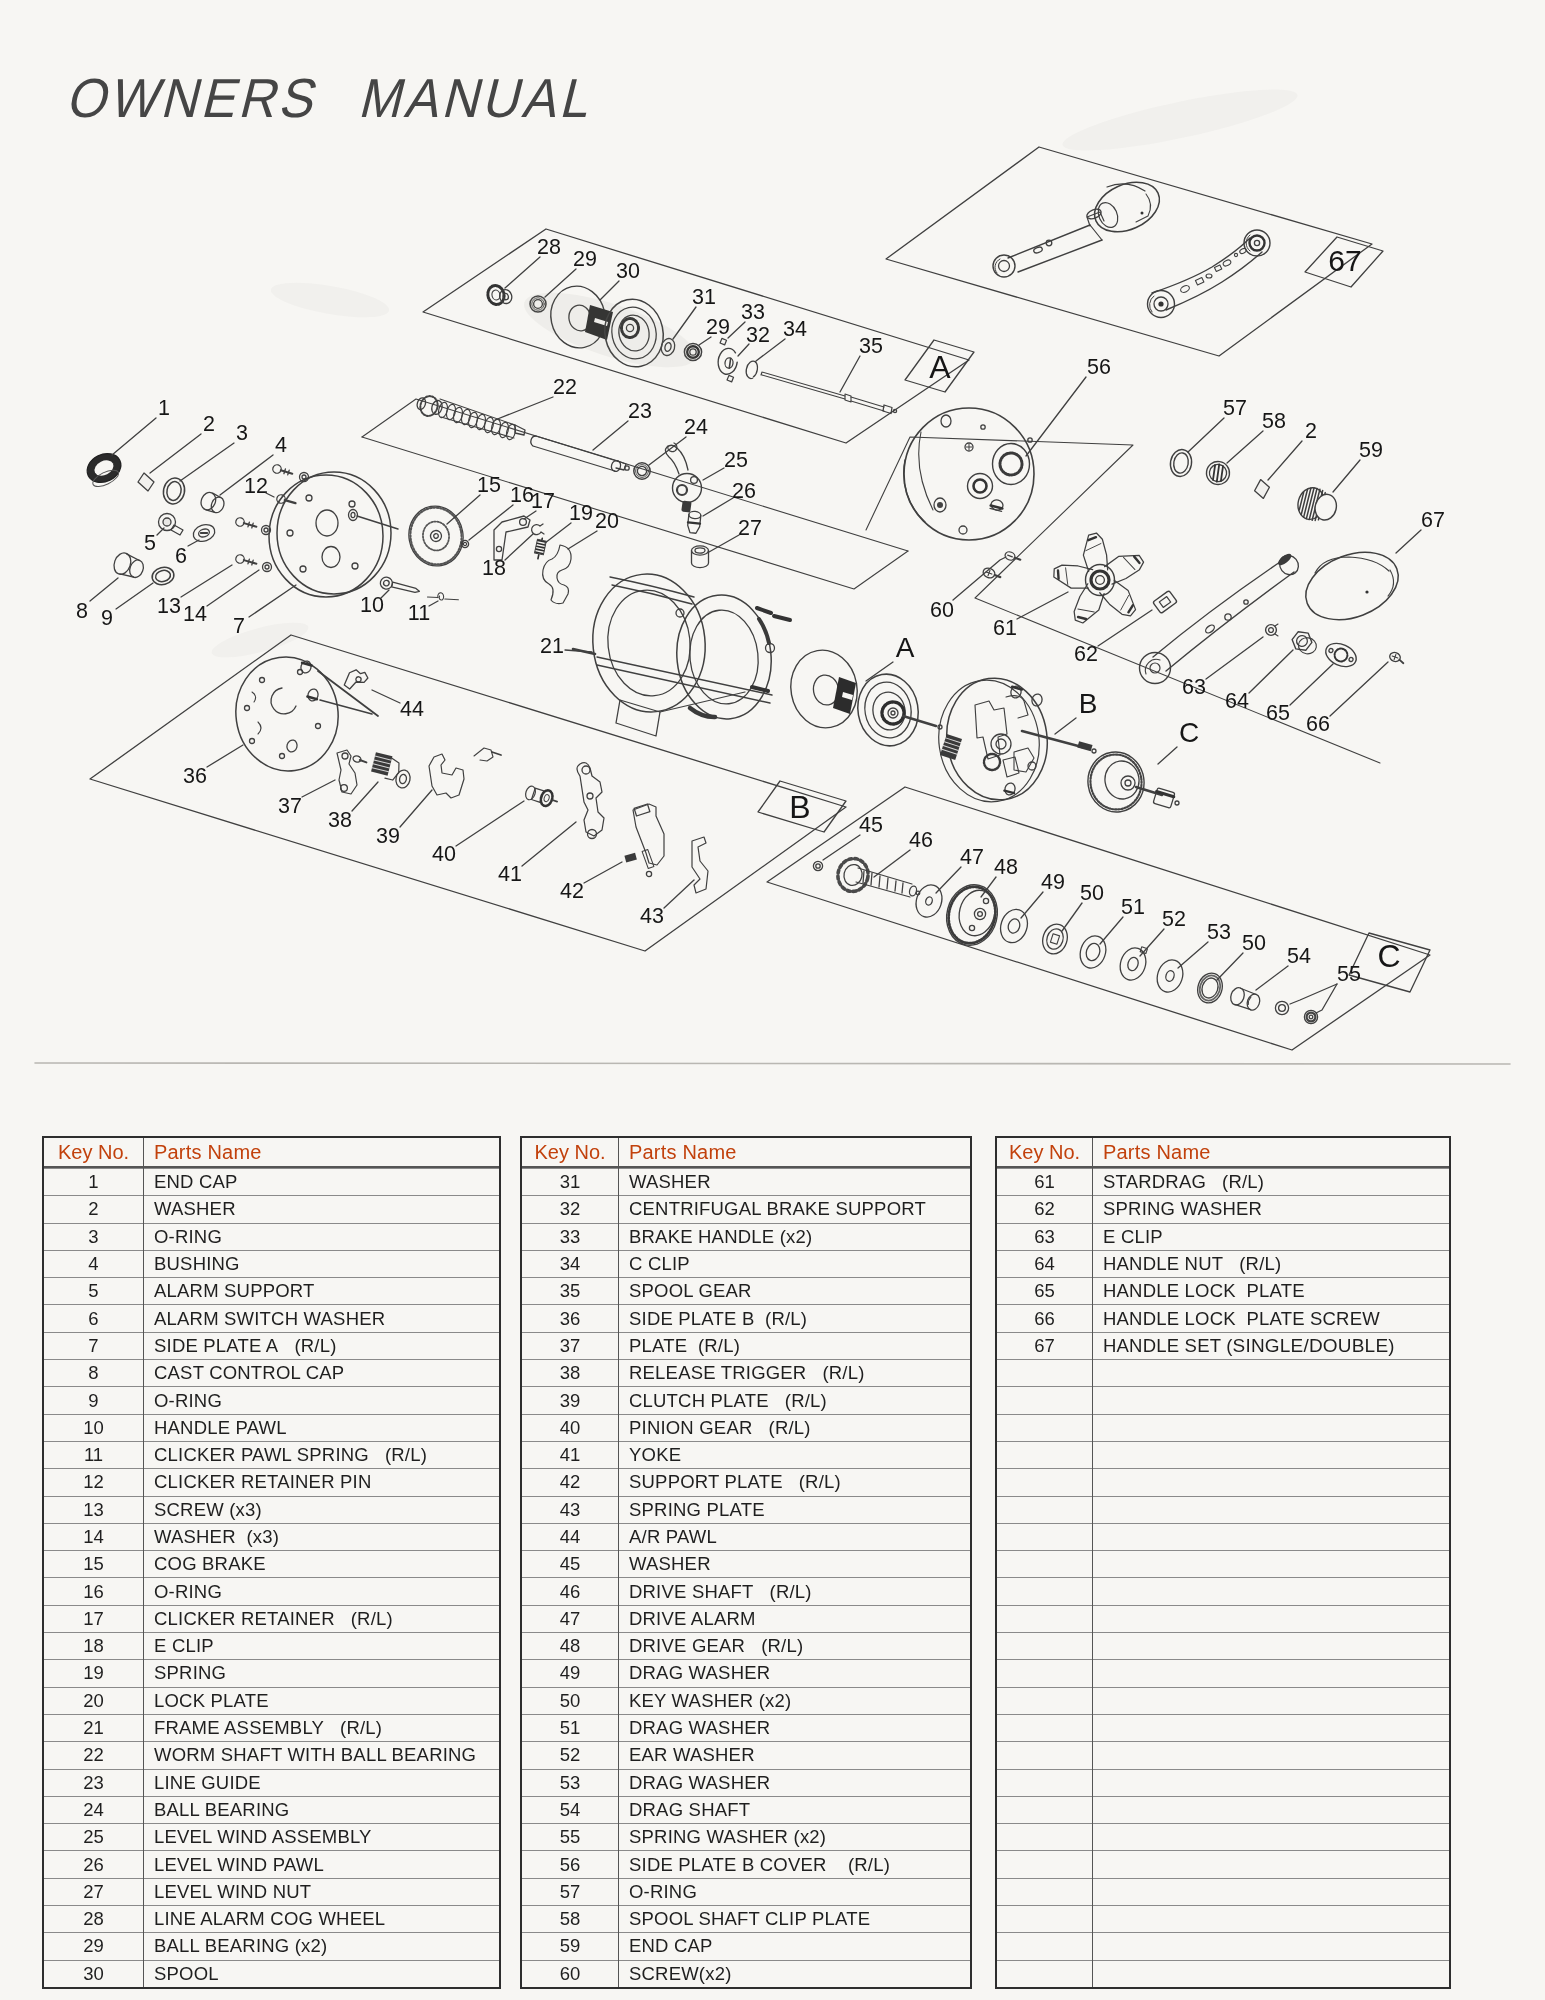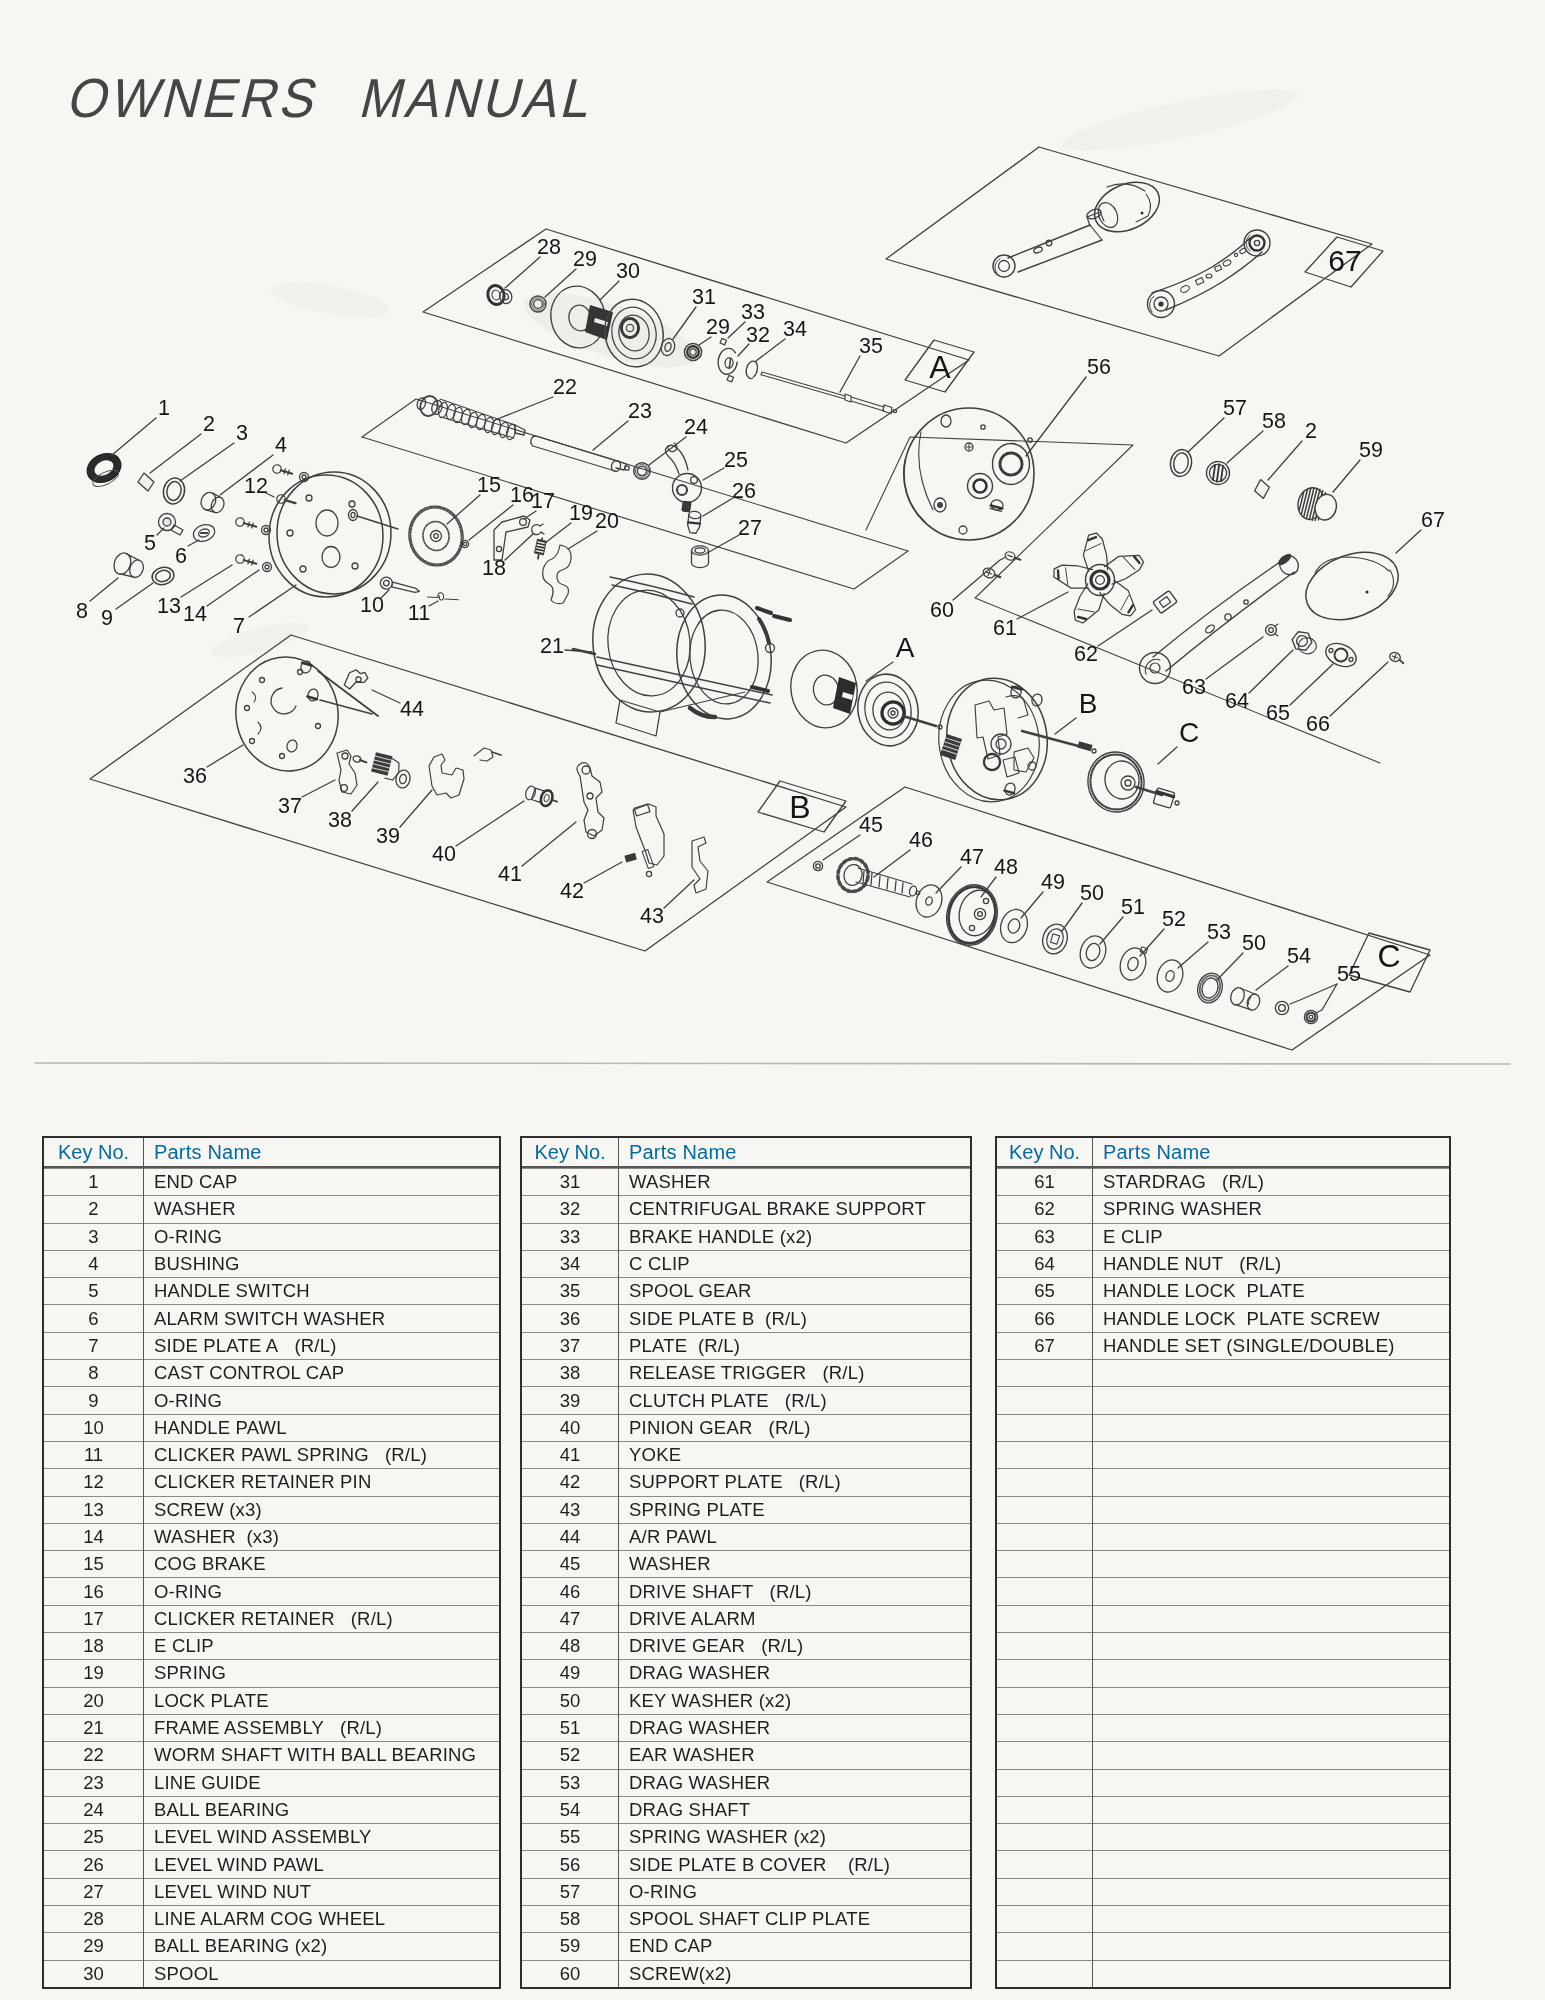--- a/index.html
+++ b/index.html
@@ -1,18 +1,18 @@
 <!DOCTYPE html>
 <html><head><meta charset="utf-8">
 <style>
 html,body{margin:0;padding:0;background:#e9e8e4}
 #page{position:relative;width:1545px;height:2000px;background:#f7f6f3;font-family:"Liberation Sans",sans-serif;overflow:hidden}
 #title{position:absolute;left:62px;top:66px;font-size:55px;color:#454545;letter-spacing:3.5px;transform:skewX(-14deg) scaleX(0.93);transform-origin:left bottom;white-space:nowrap}
 .grp{position:absolute;top:1136px;border:2px solid #2e2e2e;background:transparent}
-.ghead{height:28px;border-bottom:2px solid #555;display:flex;font-size:20px;color:#0369a1;align-items:center}
+.ghead{height:28px;border-bottom:2px solid #555;display:flex;font-size:20px;color:#c2410c;align-items:center}
 .grow{box-sizing:border-box;height:27.3px;border-top:1px solid #8a8a8a;display:flex;font-size:18.5px;color:#1f1f1f;align-items:center}
 .grow:first-of-type{border-top:none}
 .gk{text-align:center;flex:none}
 .gn{padding-left:11px;letter-spacing:0.2px;white-space:nowrap}
 .sc{font-size:19px}
 .vdiv{position:absolute;top:0;bottom:0;width:1px;background:#555}
 svg text{font-family:"Liberation Sans",sans-serif}
 </style></head>
 <body>
 
@@ -919,21 +919,21 @@
 <div class="grow">
         <div class="gk" style="width:99px">3</div>
         <div class="gn">O-RING</div>
       </div>
 <div class="grow">
         <div class="gk" style="width:99px">4</div>
         <div class="gn">BUSHING</div>
       </div>
 <div class="grow">
         <div class="gk" style="width:99px">5</div>
-        <div class="gn">HANDLE SWITCH</div>
+        <div class="gn">ALARM SUPPORT</div>
       </div>
 <div class="grow">
         <div class="gk" style="width:99px">6</div>
         <div class="gn">ALARM SWITCH WASHER</div>
       </div>
 <div class="grow">
         <div class="gk" style="width:99px">7</div>
         <div class="gn">SIDE PLATE A&nbsp;&nbsp;&nbsp;(R/L)</div>
       </div>
 <div class="grow">

